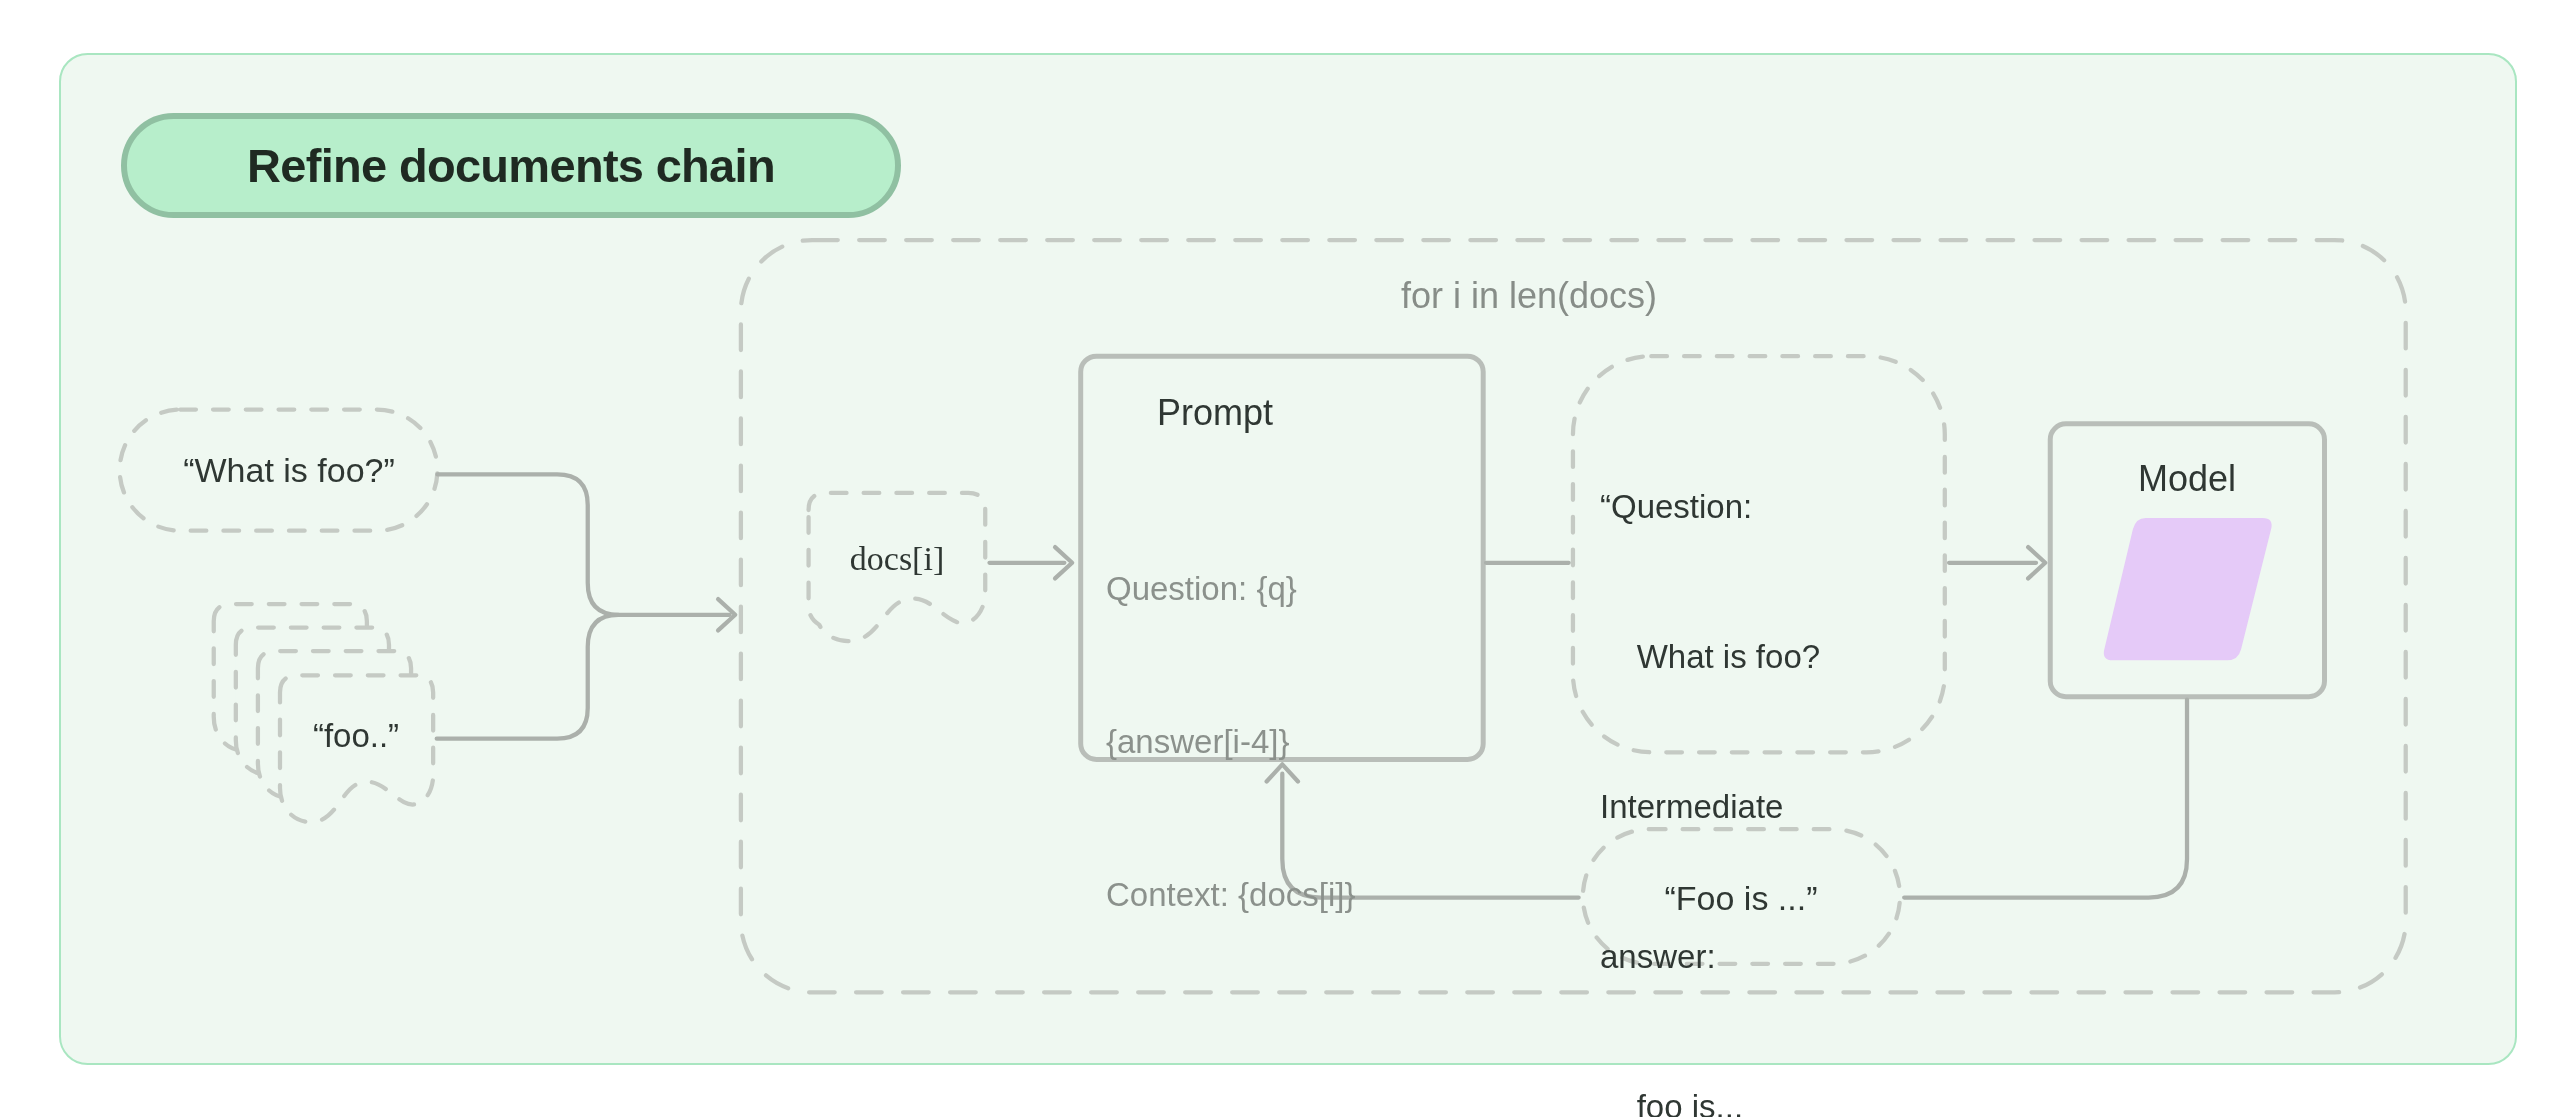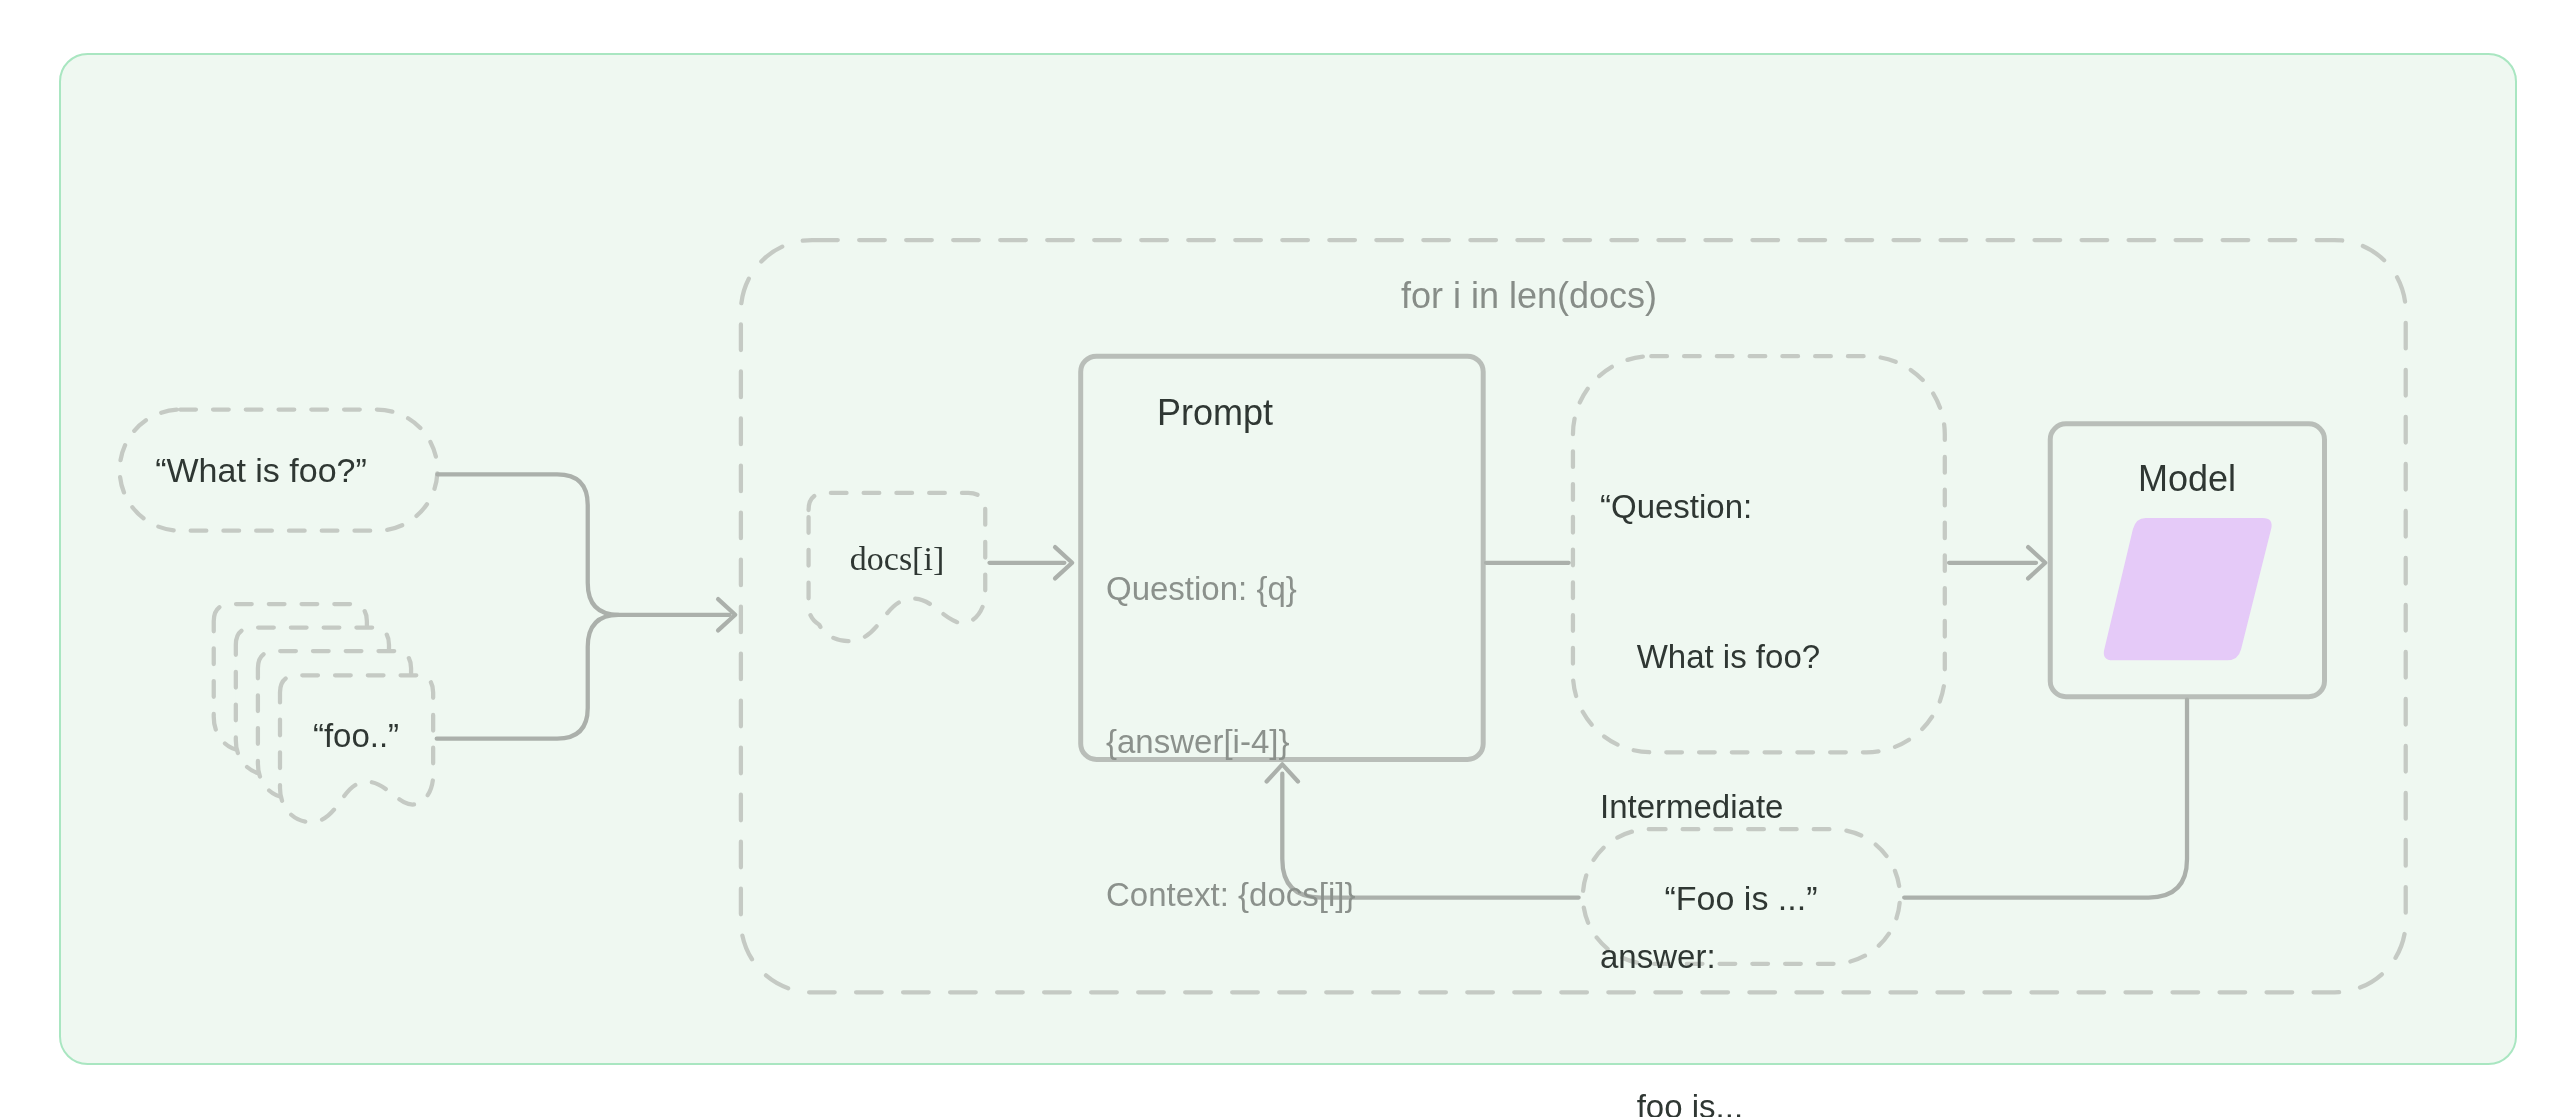--- a/index.html
+++ b/index.html
@@ -87,24 +87,27 @@
     <path class="model-shape" d="M 3012,727 H 3176 Q 3192,727 3188,743 L 3146,911 Q 3142,927 3126,927 H 2966 Q 2950,927 2954,911 L 2994,743 Q 2998,727 3012,727 Z"></path>
 
     <path class="conn" d="M 3070,982 V 1206 Q 3070,1260 3016,1260 H 2673"></path>
 
     <rect x="2222" y="1164" width="445" height="189" rx="94" class="dashed-shape"></rect>
 
     <path class="conn" d="M 2216,1260 H 1854 Q 1800,1260 1800,1206 V 1086"></path>
     <path class="chev" d="M 1778,1097 L 1800,1073 L 1822,1097"></path>
   </svg>
 
+  <div class="title-pill">
+    <span>Refine documents chain</span>
+  </div>
 
   <div class="lbl lbl-50 lbl-gray" style="left:1529px; top:296px;text-align:center;">for i in len(docs)</div>
 
-  <div class="lbl lbl-48" style="left:261px; top:470px;text-align:center;">“What is foo?”</div>
+  <div class="lbl lbl-48" style="left:289px; top:470px;text-align:center;">“What is foo?”</div>
   <div class="lbl lbl-46" style="left:356px; top:736px;">“foo..”</div>
   <div class="lbl lbl-48" style="left:897px; top:559px;font-family:Liberation Serif, serif;">docs[i]</div>
 
   <div class="lbl lbl-50" style="left:1215px; top:413px;">Prompt</div>
   <div class="prompt-body">
     <div>Question: {q}</div>
     <div>{answer[i-4]}</div>
     <div>Context: {docs[i]}</div>
   </div>
 

